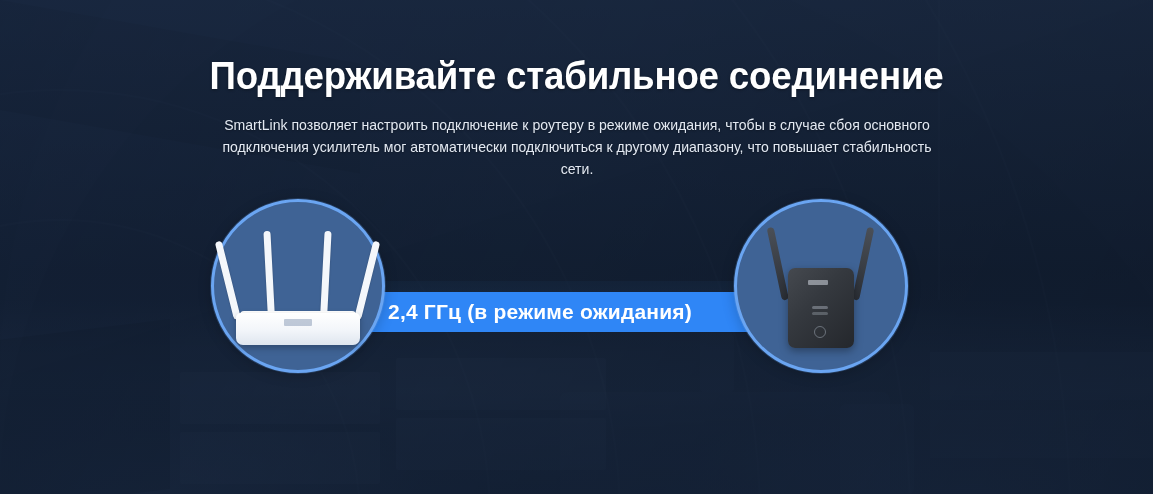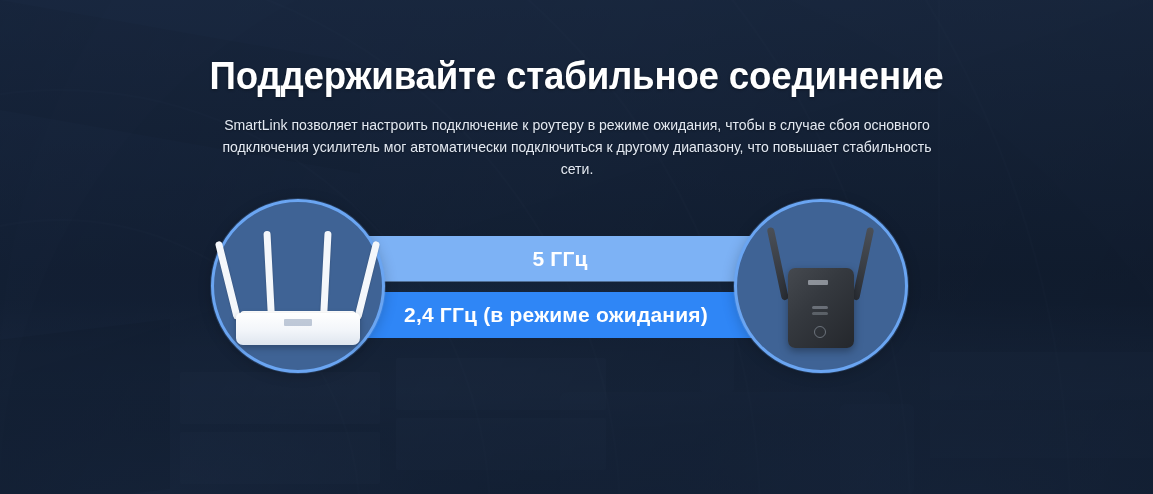--- a/index.html
+++ b/index.html
@@ -151,24 +151,24 @@
   }
   .band-5g {
     left: 300px;
     top: 236px;
     width: 520px;
     height: 46px;
     background: #7db2f5;
     box-shadow: inset 0 -1px 0 rgba(255,255,255,0.18);
   }
   .band-24g {
-    left: 312px;
+    left: 296px;
     top: 292px;
     width: 520px;
-    height: 46px;
+    height: 40px;
     background: #2f86f6;
     justify-content: flex-start;
     padding-left: 92px;
     box-sizing: border-box;
   }
   .band-24g .band-label { transform: translateX(0); }
   .band-gap {
     position: absolute;
     left: 300px;
     top: 281px;
@@ -309,23 +309,20 @@
 
   <div class="tint"></div>
   <div class="tint2"></div>
 
   <div class="headline">Поддерживайте стабильное соединение</div>
 
   <div class="subtitle">SmartLink позволяет настроить подключение к роутеру в режиме ожидания, чтобы в случае сбоя основного подключения усилитель мог автоматически подключиться к другому диапазону, что повышает стабильность сети.</div>
 
   <div class="diagram">
 
-    <div class="band band-5g">
-      <span class="band-label">5 ГГц</span>
-    </div>
 
     <div class="band-gap"></div>
 
     <div class="band band-24g">
       <span class="band-label">2,4 ГГц (в режиме ожидания)</span>
     </div>
 
     <div class="circle circle-left"></div>
     <div class="router">
       <div class="r-ant a1"></div>

